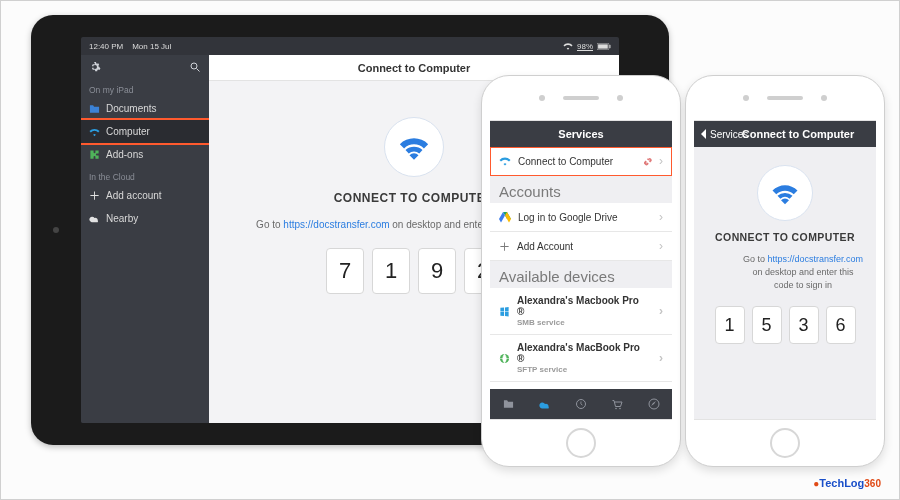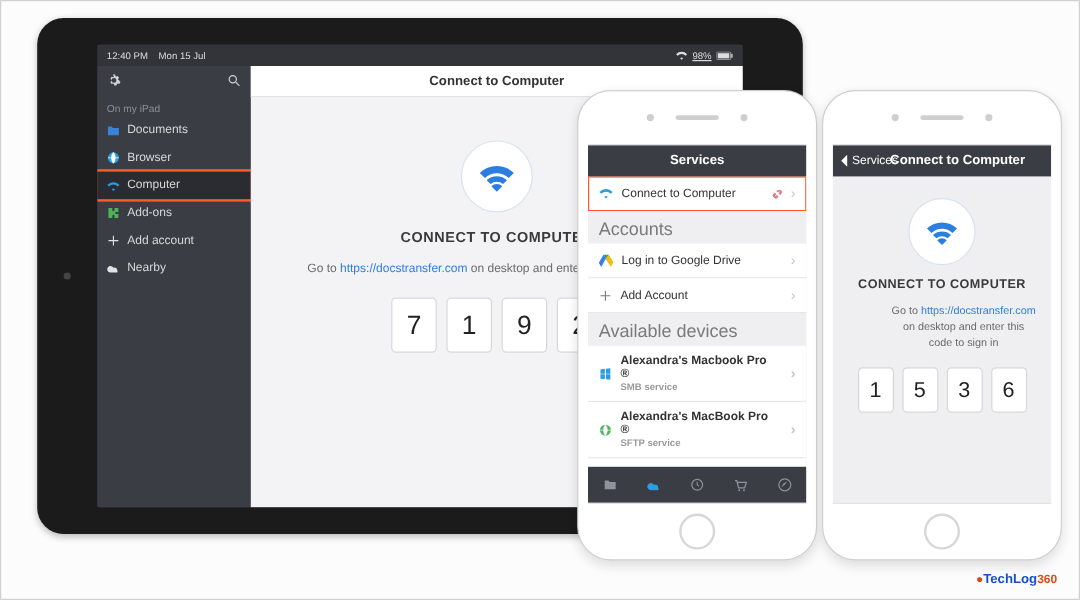--- a/index.html
+++ b/index.html
@@ -121,46 +121,38 @@
         <div class="side-section">On my iPad</div>
         <div id="ipad-local">
             <div class="side-item">
               <span class="side-ico">
                 <svg width="11" height="10" viewBox="0 0 24 20">
                   <path fill="#3b82d6" d="M2 2h7l2 3h11v13H2z"></path>
                 </svg>
               </span>
               <span>Documents</span>
             </div>
-            <div class="side-item">
-              <span class="side-ico">
-                <svg width="11" height="11" viewBox="0 0 24 24">
-                  <circle cx="12" cy="12" r="10" fill="#2b9de0"></circle>
-                  <path fill="#fff" d="M2 12h20M12 2a16 16 0 010 20M12 2a16 16 0 000 20" stroke="#fff" stroke-width="1.2"></path>
-                </svg>
-              </span>
-              <span>Browser</span>
-            </div>
             <div class="side-item active side-row-highlight">
               <span class="side-ico">
                 <svg width="12" height="10" viewBox="0 0 24 18">
                   <path fill="#2b9de0" d="M12 18l-3-3a4.2 4.2 0 016 0zM4 10l-3-3a15 15 0 0122 0l-3 3a10.7 10.7 0 00-16 0z"></path>
                 </svg>
               </span>
               <span>Computer</span>
             </div>
             <div class="side-item">
               <span class="side-ico">
                 <svg width="11" height="11" viewBox="0 0 24 24">
                   <path fill="#4fb35a" d="M3 3h7v4a2 2 0 104 0V3h7v7h-4a2 2 0 100 4h4v7h-7v-4a2 2 0 10-4 0v4H3z"></path>
                 </svg>
               </span>
               <span>Add-ons</span>
             </div>
           </div>
+        <div class="side-section">In the Cloud</div>
         <div id="ipad-cloud">
             <div class="side-item">
               <span class="side-ico">
                 <svg width="11" height="11" viewBox="0 0 24 24">
                   <path fill="#e2e2e2" d="M11 3h2v8h8v2h-8v8h-2v-8H3v-2h8z"></path>
                 </svg>
               </span>
               <span>Add account</span>
             </div>
             <div class="side-item">

